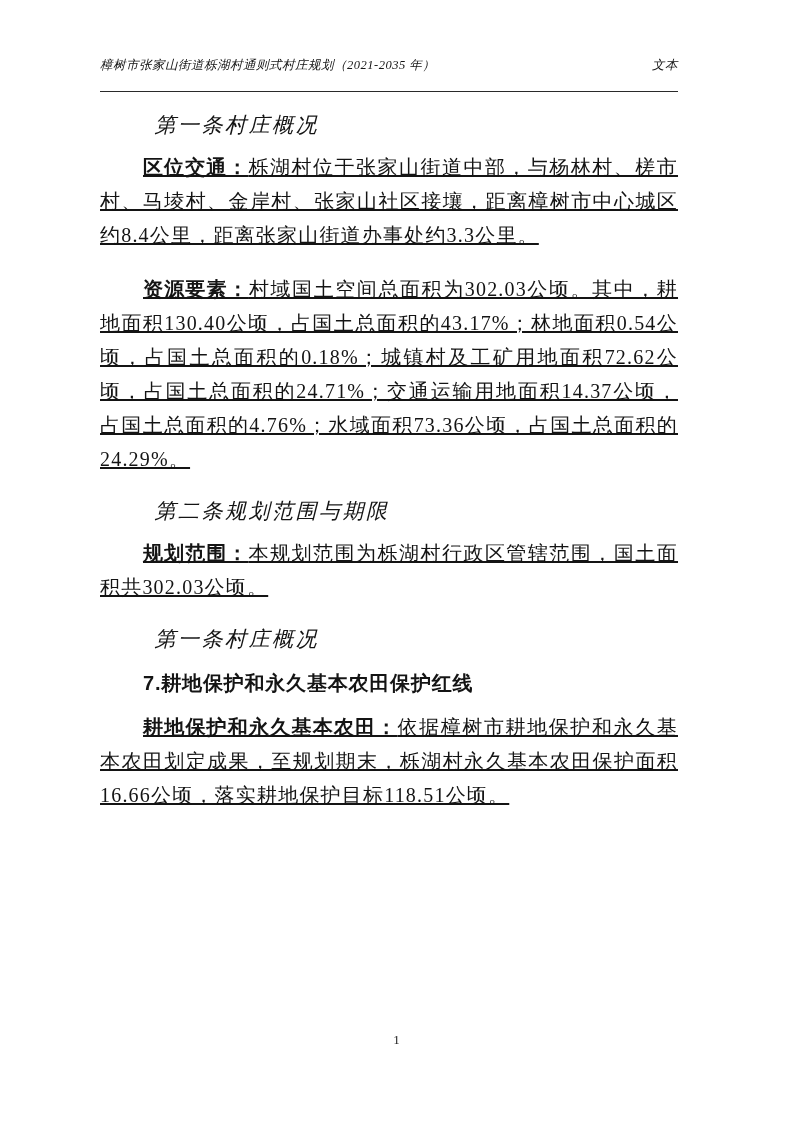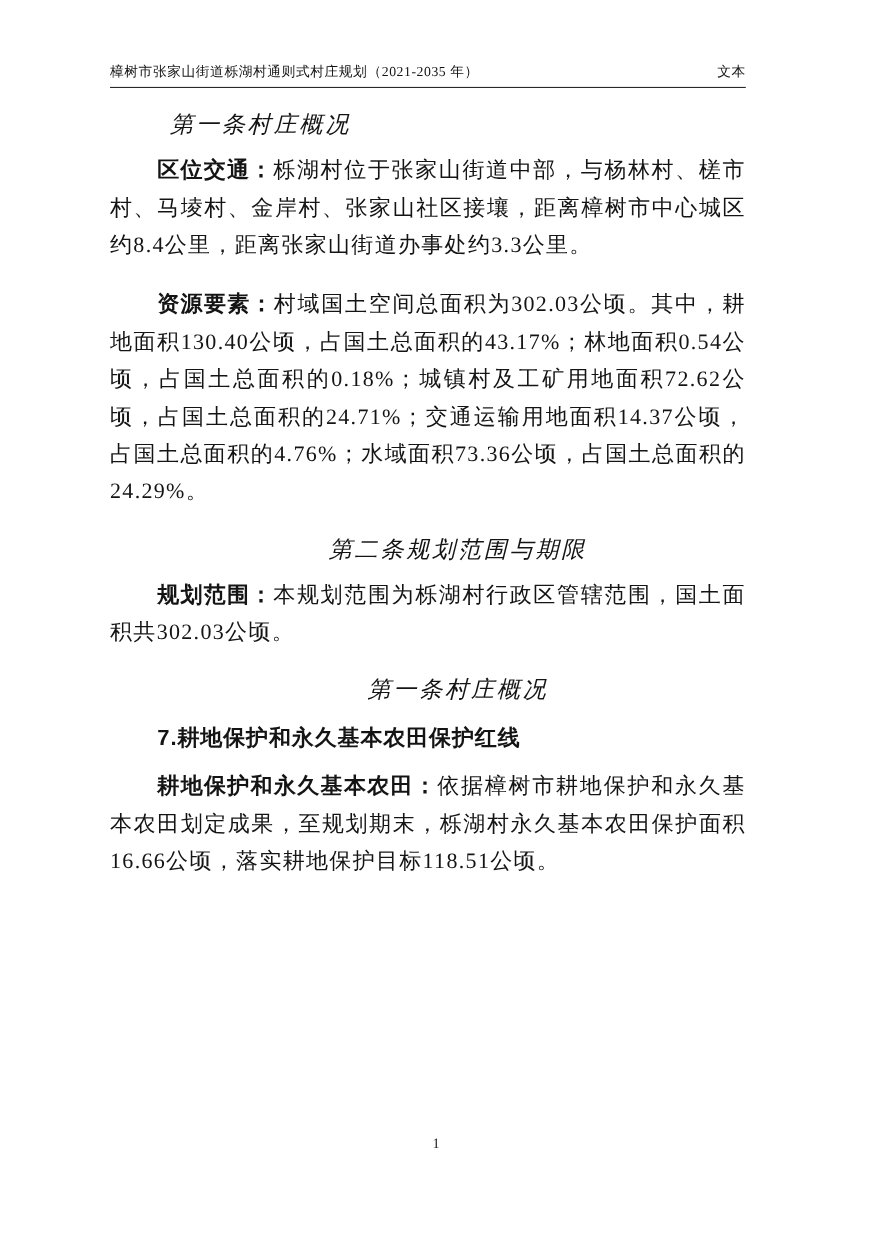--- a/index.html
+++ b/index.html
@@ -15,41 +15,43 @@
   .text-col {
     position:absolute;
     left:100px; top:57px;
     width:578px;
   }
   .page-header {
     display:flex;
     justify-content:space-between;
     align-items:flex-end;
     font-size:12.5px;
+    font-style:italic;
     letter-spacing:0.5px;
-    padding-bottom:5px;
+    padding-bottom:17px;
     border-bottom:1.5px solid #2a2a2a;
   }
   .h1 {
     font-size:21px;
     font-weight:normal;
     font-style:italic;
     letter-spacing:2.5px;
     line-height:30px;
     margin-top:18px;
     text-indent:2.6em;
   }
-  .h1.mt-lg { margin-top:4px;text-align:center; }
+  .h1.mt-lg { margin-top:4px; }
   .para {
     font-size:20px;
     line-height:34px;
     letter-spacing:1.2px;
     text-align:justify;
     text-indent:2.15em;
     margin-top:10px;
+    text-decoration:underline;
   }
   .lead {
     font-weight:bold;
     font-family:"Liberation Sans","DejaVu Sans",sans-serif;
     letter-spacing:0.8px;
   }
   .sub {
     font-size:20px;
     font-weight:bold;
     font-family:"Liberation Sans","DejaVu Sans",sans-serif;

